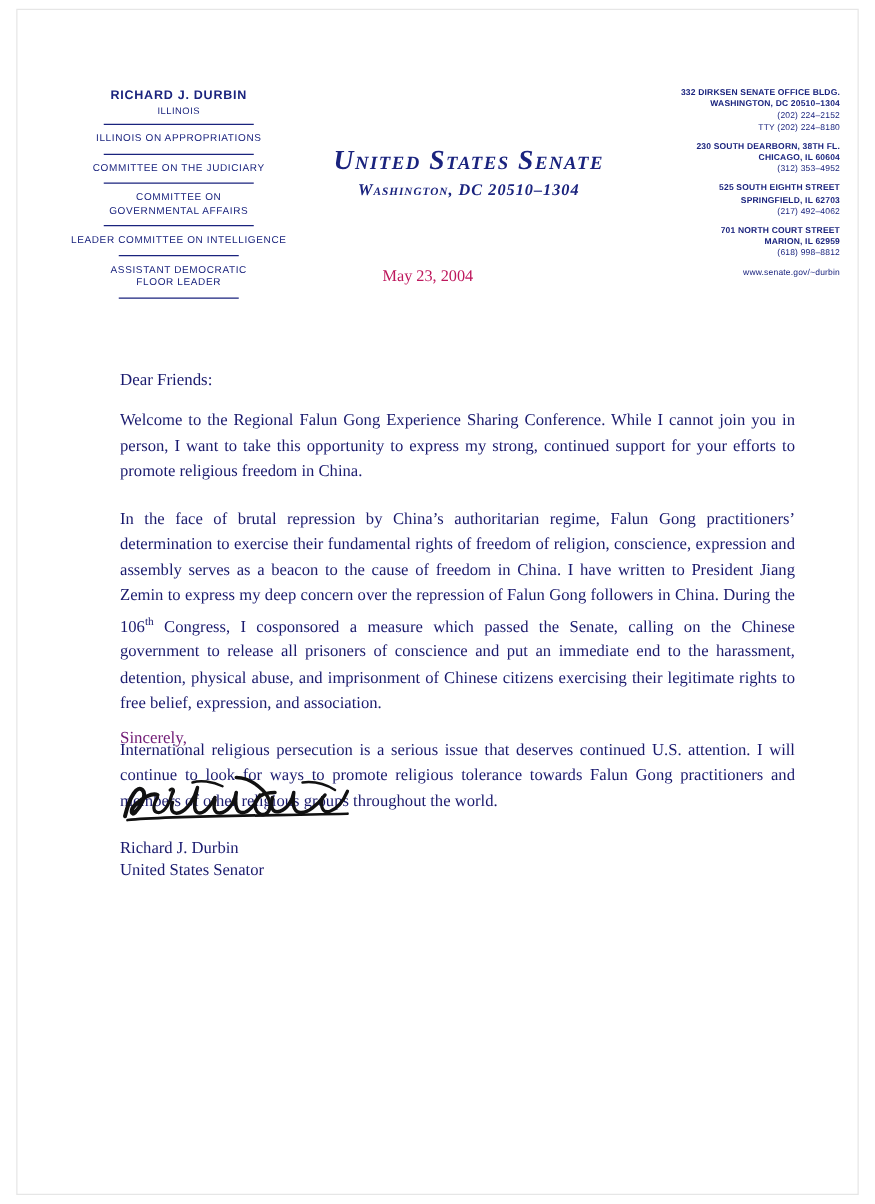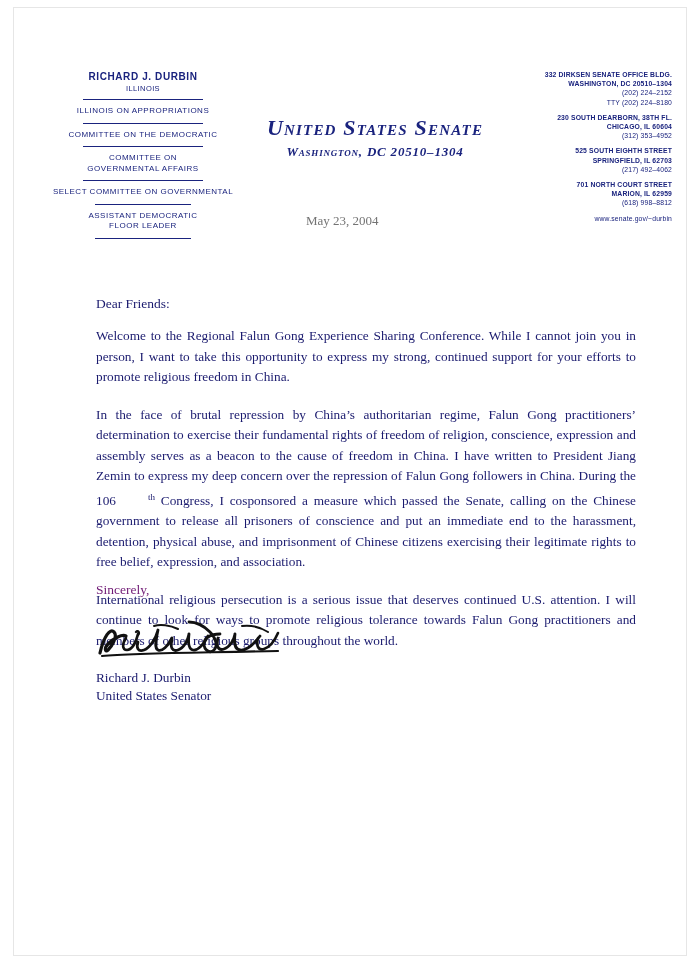--- a/index.html
+++ b/index.html
@@ -115,21 +115,21 @@
   .addr-block { margin-bottom: 6px; }
   .addr-block .b { font-weight: bold; }
   .lh-web { margin-top: 4px; font-size: 6.8px; }
 
   
   .date {
     position: absolute;
     left: 292px;
     top: 205px;
     font-size: 13px;
-    color: #737373;
+    color: #be185d;
   }
 
   .salutation {
     position: absolute;
     left: 82px;
     top: 288px;
     font-size: 13.5px;
     color: #1a1a6e;
   }
 
@@ -141,21 +141,21 @@
     font-size: 13.3px;
     line-height: 20.5px;
     color: #1a1a6e;
     text-align: justify;
     font-family: Liberation Serif, serif;
   }
   .body-text p {
     margin: 0 0 17px 0;
   }
   .body-text p:last-child { margin-bottom: 0; }
-  sup { font-size: 0.68em; vertical-align: super; margin-left: 32px; }
+  sup { font-size: 0.68em; vertical-align: super; }
 
   .closing {
     position: absolute;
     left: 82px;
     top: 574px;
     font-size: 13.5px;
     color: #701a75;
   }
 
   .signature {
@@ -181,26 +181,26 @@
 <div class="page">
 
   <div class="letterhead">
 
     <div class="lh-left">
       <div class="lh-name">RICHARD J. DURBIN</div>
       <div class="lh-state">ILLINOIS</div>
       <div class="lh-rule"></div>
       <div class="lh-cmt">ILLINOIS ON APPROPRIATIONS</div>
       <div class="lh-rule"></div>
-      <div class="lh-cmt">COMMITTEE ON THE DEMOCRATIC</div>
+      <div class="lh-cmt">COMMITTEE ON THE JUDICIARY</div>
       <div class="lh-rule"></div>
       <div class="lh-cmt" style="white-space:pre-line">COMMITTEE ON
 GOVERNMENTAL AFFAIRS</div>
       <div class="lh-rule"></div>
-      <div class="lh-cmt">SELECT COMMITTEE ON GOVERNMENTAL</div>
+      <div class="lh-cmt">LEADER COMMITTEE ON INTELLIGENCE</div>
       <div class="lh-rule short"></div>
       <div class="lh-cmt" style="white-space:pre-line">ASSISTANT DEMOCRATIC
 FLOOR LEADER</div>
       <div class="lh-rule short"></div>
     </div>
 
     <div class="lh-center">
       <div class="senate-title">United States Senate</div>
       <div class="senate-sub">Washington, DC 20510–1304</div>
     </div>

